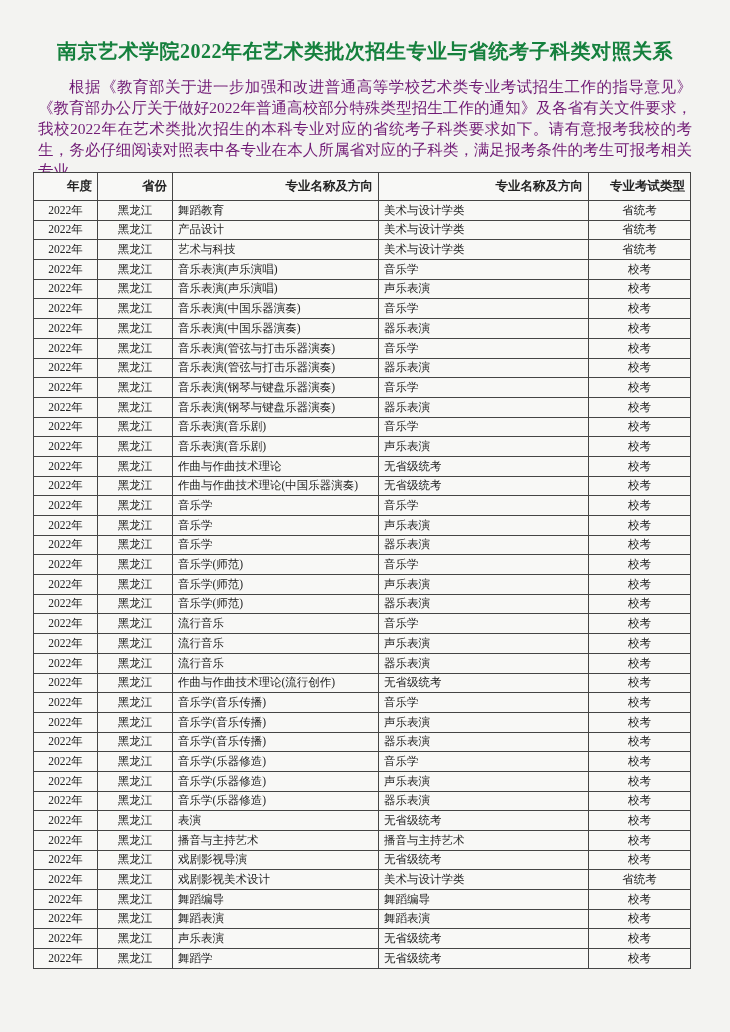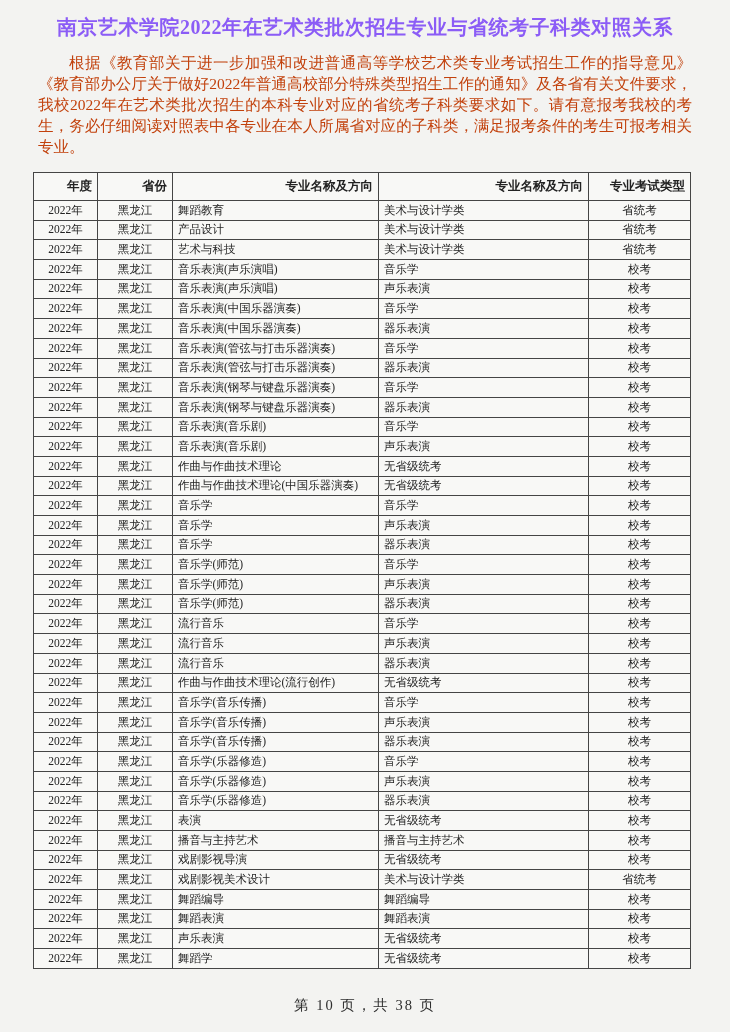--- a/index.html
+++ b/index.html
@@ -17,34 +17,34 @@
     color: var(--text);
     overflow: hidden;
   }
   .page {
     position: relative;
     width: 730px;
     height: 1032px;
     overflow: hidden;
   }
   .title {
-    margin-top: 14px;
+    margin-top: 38px;
     text-align: center;
     font-size: 20px;
     font-weight: bold;
     letter-spacing: 0.5px;
-    color: #8b5cf6;
+    color: #15803d;
   }
   .intro {
     margin: 11px 38px 0 38px;
     font-size: 15.5px;
     line-height: 21px;
     text-align: justify;
     text-indent: 2em;
-    color: #c2410c;
+    color: #701a75;
   }
   .table-wrap {
     position: absolute;
     left: 33px;
     top: 172px;
     width: 657px;
   }
   table {
     width: 100%;
     border-collapse: collapse;
@@ -394,16 +394,15 @@
             <td class="center">2022年</td>
             <td class="center">黑龙江</td>
             <td class="left">舞蹈学</td>
             <td class="left">无省级统考</td>
             <td class="center">校考</td>
           </tr>
         </tbody>
     </table>
   </div>
 
-  <div class="footer">第 10 页，共 38 页</div>
 
 
 </div>
 
 </body></html>

